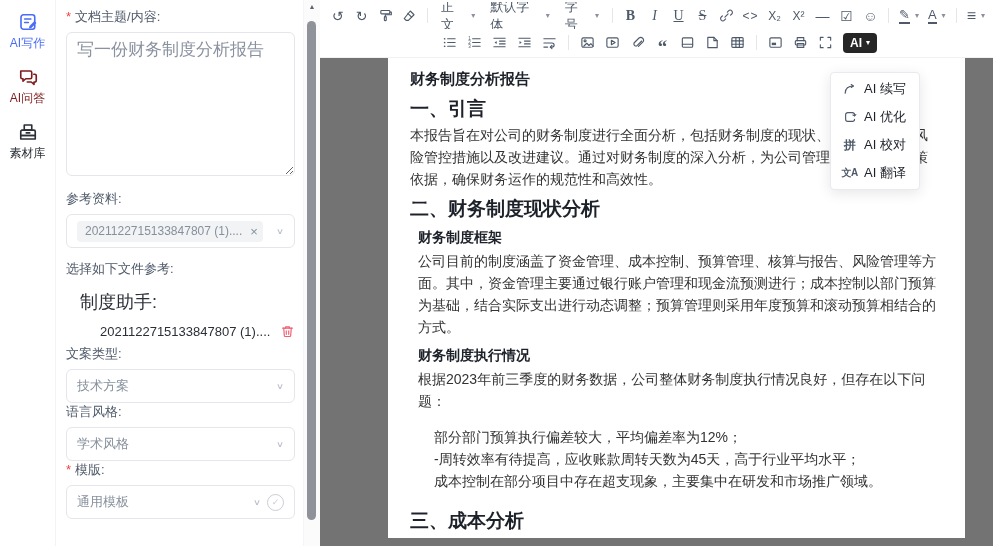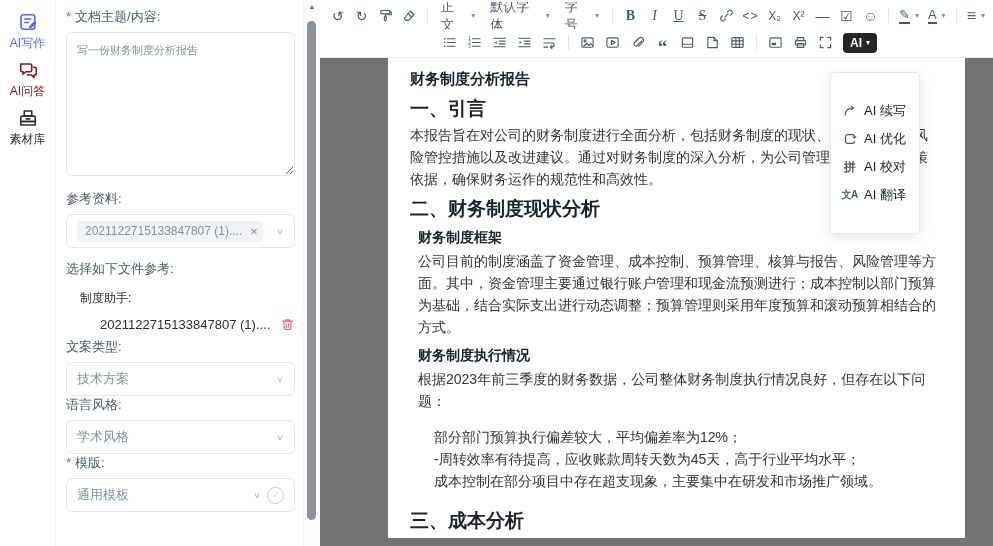--- a/index.html
+++ b/index.html
@@ -1,35 +1,35 @@
 <!DOCTYPE html>
 <html><head>
 <meta charset="utf-8">
 <style>
   html,body{margin:0;padding:0;background:#fff;}
   .app{position:relative;width:993px;height:546px;display:flex;font-family:"Liberation Sans","DejaVu Sans",sans-serif;overflow:hidden;background:#fff;}
   
-  .rail{width:56px;box-sizing:border-box;border-right:1px solid #f2f3f5;display:flex;flex-direction:column;align-items:center;padding-top:12px;gap:8px;background:#fff;flex:none;}
+  .rail{width:56px;box-sizing:border-box;border-right:1px solid #f2f3f5;display:flex;flex-direction:column;align-items:center;padding-top:12px;gap:15px;background:#fff;flex:none;}
   .rail-item{display:flex;flex-direction:column;align-items:center;gap:3px;font-size:12px;color:#7f1d1d;cursor:pointer;}
   .rail-item svg{width:20px;height:20px;fill:none;stroke:currentColor;stroke-width:1.3;stroke-linecap:round;stroke-linejoin:round;}
   .rail-item.active{color:#4a6cf7;}
   .rail-item.dark{color:#2b2f36;}
   
   .panel{width:247px;box-sizing:border-box;padding:6px 8px 16px 10px;flex:none;overflow:hidden;background:#fff;}
   .plabel{font-size:13px;color:#4e5969;margin:14px 0 6px;}
   .plabel.first{margin-top:2px;}
   .plabel.mt12{margin-top:12px;} .plabel.mt6{margin-top:6px;} .plabel.mt16{margin-top:0;}
   .req::before{content:"*";color:#f53f3f;margin-right:4px;}
-  textarea.topic{display:block;width:100%;height:144px;box-sizing:border-box;border:1px solid #e5e6eb;border-radius:6px;padding:8px 10px;font-size:11px;color:#8a919f;resize:vertical;font-family:inherit;line-height:18px;outline:none;}
+  textarea.topic{display:block;width:100%;height:144px;box-sizing:border-box;border:1px solid #e5e6eb;border-radius:6px;padding:8px 10px;font-size:17px;color:#8a919f;resize:vertical;font-family:inherit;line-height:18px;outline:none;}
   .select{height:34px;box-sizing:border-box;border:1px solid #e5e6eb;border-radius:6px;background:#fff;display:flex;align-items:center;padding:0 10px;font-size:13px;color:#86909c;cursor:pointer;}
   .select .val{flex:1;overflow:hidden;white-space:nowrap;}
   .chev{color:#b8bec8;font-size:11px;transform:scaleY(.75);}
   .tag{display:flex;align-items:center;gap:8px;background:#f2f3f5;border-radius:4px;padding:3px 8px;font-size:12px;color:#86909c;max-width:170px;white-space:nowrap;}
   .tag .x{font-size:13px;color:#86909c;cursor:pointer;}
-  .group-line{margin:12px 0 0 14px;font-size:12px;color:#2b2f36;}
+  .group-line{margin:12px 0 0 14px;font-size:18px;color:#2b2f36;}
   .file-line{display:flex;align-items:center;justify-content:space-between;margin:10px 0 0 0;padding-left:34px;font-size:13px;color:#2b2f36;}
   .file-line svg{width:15px;height:15px;fill:none;stroke:#f05c70;stroke-width:1.2;stroke-linecap:round;stroke-linejoin:round;cursor:pointer;flex:none;}
   .circle-check{width:15px;height:15px;border:1px solid #c9cdd4;border-radius:50%;color:#c9cdd4;font-size:9px;display:flex;align-items:center;justify-content:center;margin-left:6px;flex:none;}
   
   .scrollcol{width:16px;flex:none;position:relative;background:#fbfbfc;border-left:1px solid #f4f5f7;}
   .scroll-up{position:absolute;top:3px;left:0;right:0;text-align:center;font-size:7px;color:#5f646b;cursor:pointer;}
   .scroll-thumb{position:absolute;top:21px;bottom:26px;left:3px;width:9px;border-radius:5px;background:#8f9399;cursor:pointer;}
   
   .editor{flex:1;min-width:0;display:flex;flex-direction:column;background:#fff;}
   .toolbar{background:#fff;padding:2px 4px 1px 6px;border-bottom:1px solid #f0f1f3;flex:none;}
@@ -52,21 +52,21 @@
   .page{background:#fff;height:100%;box-sizing:border-box;padding:10px 24px 0 22px;font-size:14px;color:#333;line-height:22px;}
   .doc-h1{font-size:15px;font-weight:700;color:#1d2129;margin:0 0 4px;}
   .doc-h2{font-size:19px;font-weight:700;color:#1d2129;margin:8px 0 4px;}
   .doc-h2.spaced{margin-top:18px;}
   .doc-h3{font-size:14px;font-weight:700;color:#1d2129;margin:6px 0 2px 8px;}
   .doc-h3.spaced{margin-top:12px;}
   .doc-p{margin:0 0 2px 8px;}
   .doc-list{margin:14px 0 0 24px;}
   .doc-list div{margin:0;}
   
-  .ai-menu{position:absolute;left:830px;top:72px;z-index:20;background:#fff;border:1px solid #e8eaef;border-radius:4px;box-shadow:0 3px 14px rgba(0,0,0,.10);padding:24px 0;}
+  .ai-menu{position:absolute;left:830px;top:72px;z-index:20;background:#fff;border:1px solid #e8eaef;border-radius:4px;box-shadow:0 3px 14px rgba(0,0,0,.10);padding:2px 0;}
   .ai-menu-item{display:flex;align-items:center;gap:7px;padding:5px 13px 5px 11px;font-size:13px;color:#1d2129;cursor:pointer;white-space:nowrap;}
   .ai-menu-item .mi{width:15px;height:15px;display:flex;align-items:center;justify-content:center;color:#4e5969;flex:none;}
   .ai-menu-item .mi svg{width:14px;height:14px;fill:none;stroke:#4e5969;stroke-width:1.3;stroke-linecap:round;stroke-linejoin:round;}
   .mi-txt{font-size:10px;font-weight:700;color:#4e5969;letter-spacing:-.5px;}
 </style>
 </head>
 <body>
 
 <div class="app">
 

